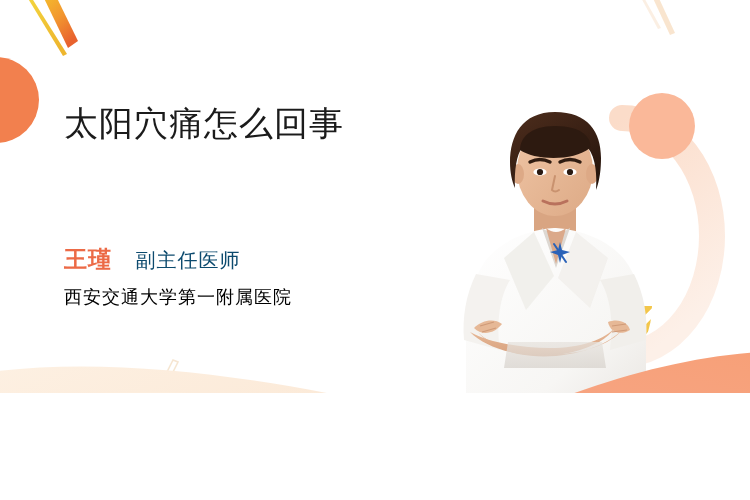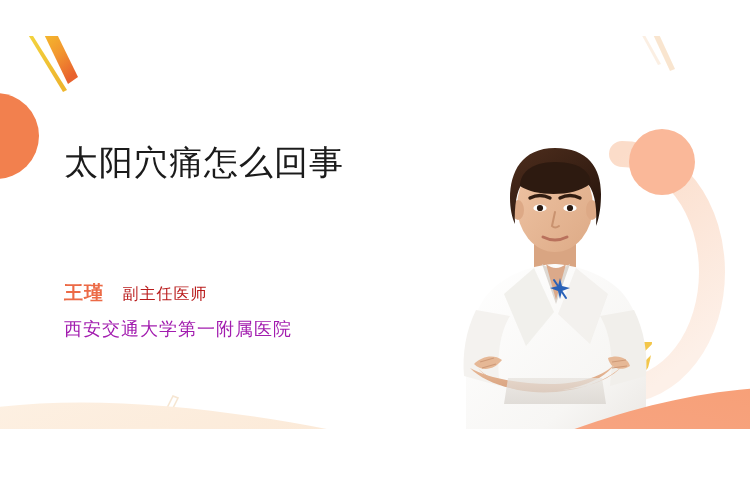--- a/index.html
+++ b/index.html
@@ -6,22 +6,21 @@
     margin: 0;
     padding: 0;
     background: #ffffff;
   }
   #card {
     position: relative;
     width: 750px;
     height: 393px;
     overflow: hidden;
     background: #ffffff;
-    font-family: Liberation Sans, sans-serif;
-    margin-top: 36px;
+    font-family: Liberation Mono, monospace;
   }
   .layer { position: absolute; top: 0; left: 0; width: 750px; height: 500px; }
   .layer svg { display: block; }
 
   
   #text-block {
     position: absolute;
     left: 64px;
     top: 104px;
     width: 380px;
@@ -33,36 +32,36 @@
     font-weight: 400;
     color: #1b1b1b;
     letter-spacing: 1px;
     white-space: nowrap;
   }
   #doctor-line {
     margin-top: 96px;
     white-space: nowrap;
   }
   #doctor-name {
-    font-size: 19px;
+    font-size: 23px;
     font-weight: bold;
     color: #ec6a46;
     letter-spacing: 1px;
   }
   #doctor-title {
-    font-size: 16px;
+    font-size: 20px;
     font-weight: 400;
-    color: #b91c1c;
+    color: #0c4a6e;
     letter-spacing: 1px;
     margin-left: 14px;
   }
   #doctor-hospital, #doctor-dept {
     font-size: 18px;
     line-height: 25px;
-    color: #a21caf;
+    color: #000000;
     letter-spacing: 1px;
     white-space: nowrap;
   }
   #doctor-hospital { margin-top: 11px; }
 
   
   #doctor-photo {
     position: absolute;
     left: 430px;
     top: 96px;

